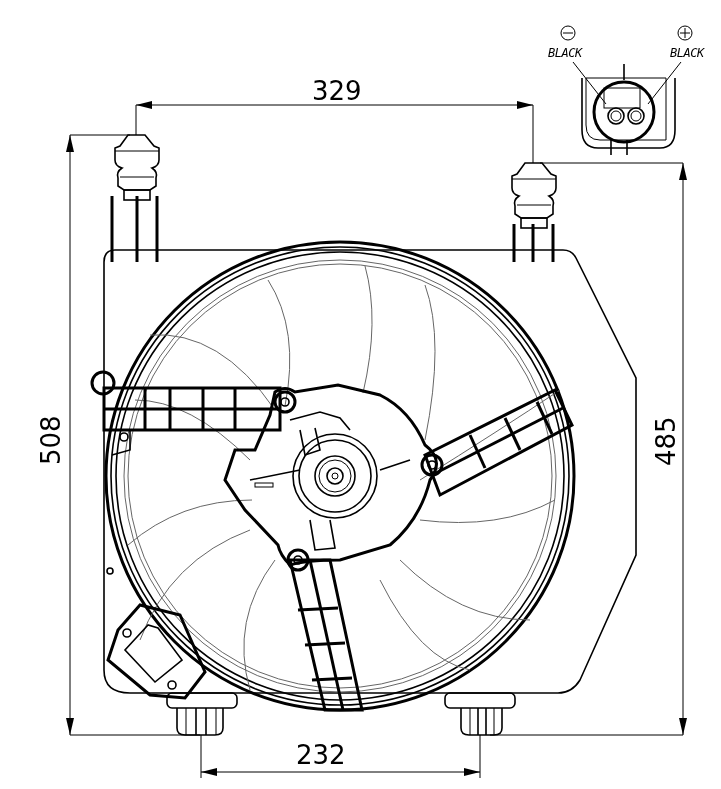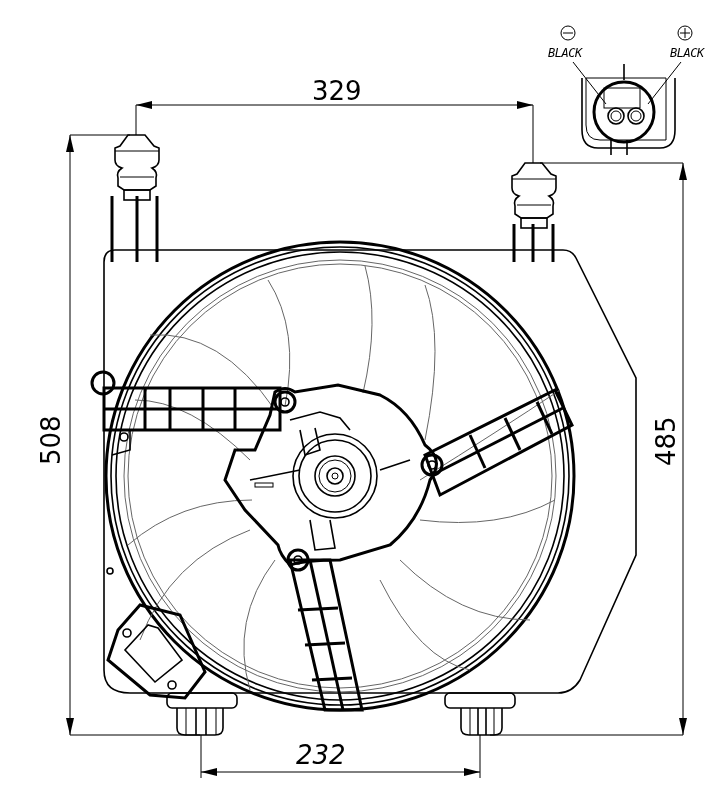--- a/index.html
+++ b/index.html
@@ -192,17 +192,17 @@
     <line x1="685" y1="28" x2="685" y2="38" class="thin"></line>
   </g>
 </svg>
 
 <span class="overlay-text dim-label" style="left:296px; top:78px;margin-left:16px;">329</span>
 
 <span class="overlay-text dim-label" style="left:38px; top:420px; transform: rotate(-90deg); transform-origin: left top; top:465px;">508</span>
 
 <span class="overlay-text dim-label" style="left:653px; top:466px; transform: rotate(-90deg); transform-origin: left top;">485</span>
 
-<span class="overlay-text dim-label" style="left:296px; top:742px;font-style:italic;">232</span>
+<span class="overlay-text dim-label" style="left:296px; top:742px;">232</span>
 
 <span class="overlay-text pin-label" style="left:548px; top:47px;">BLACK</span>
 
 <span class="overlay-text pin-label" style="left:670px; top:47px;">BLACK</span>
 
 </body></html>

